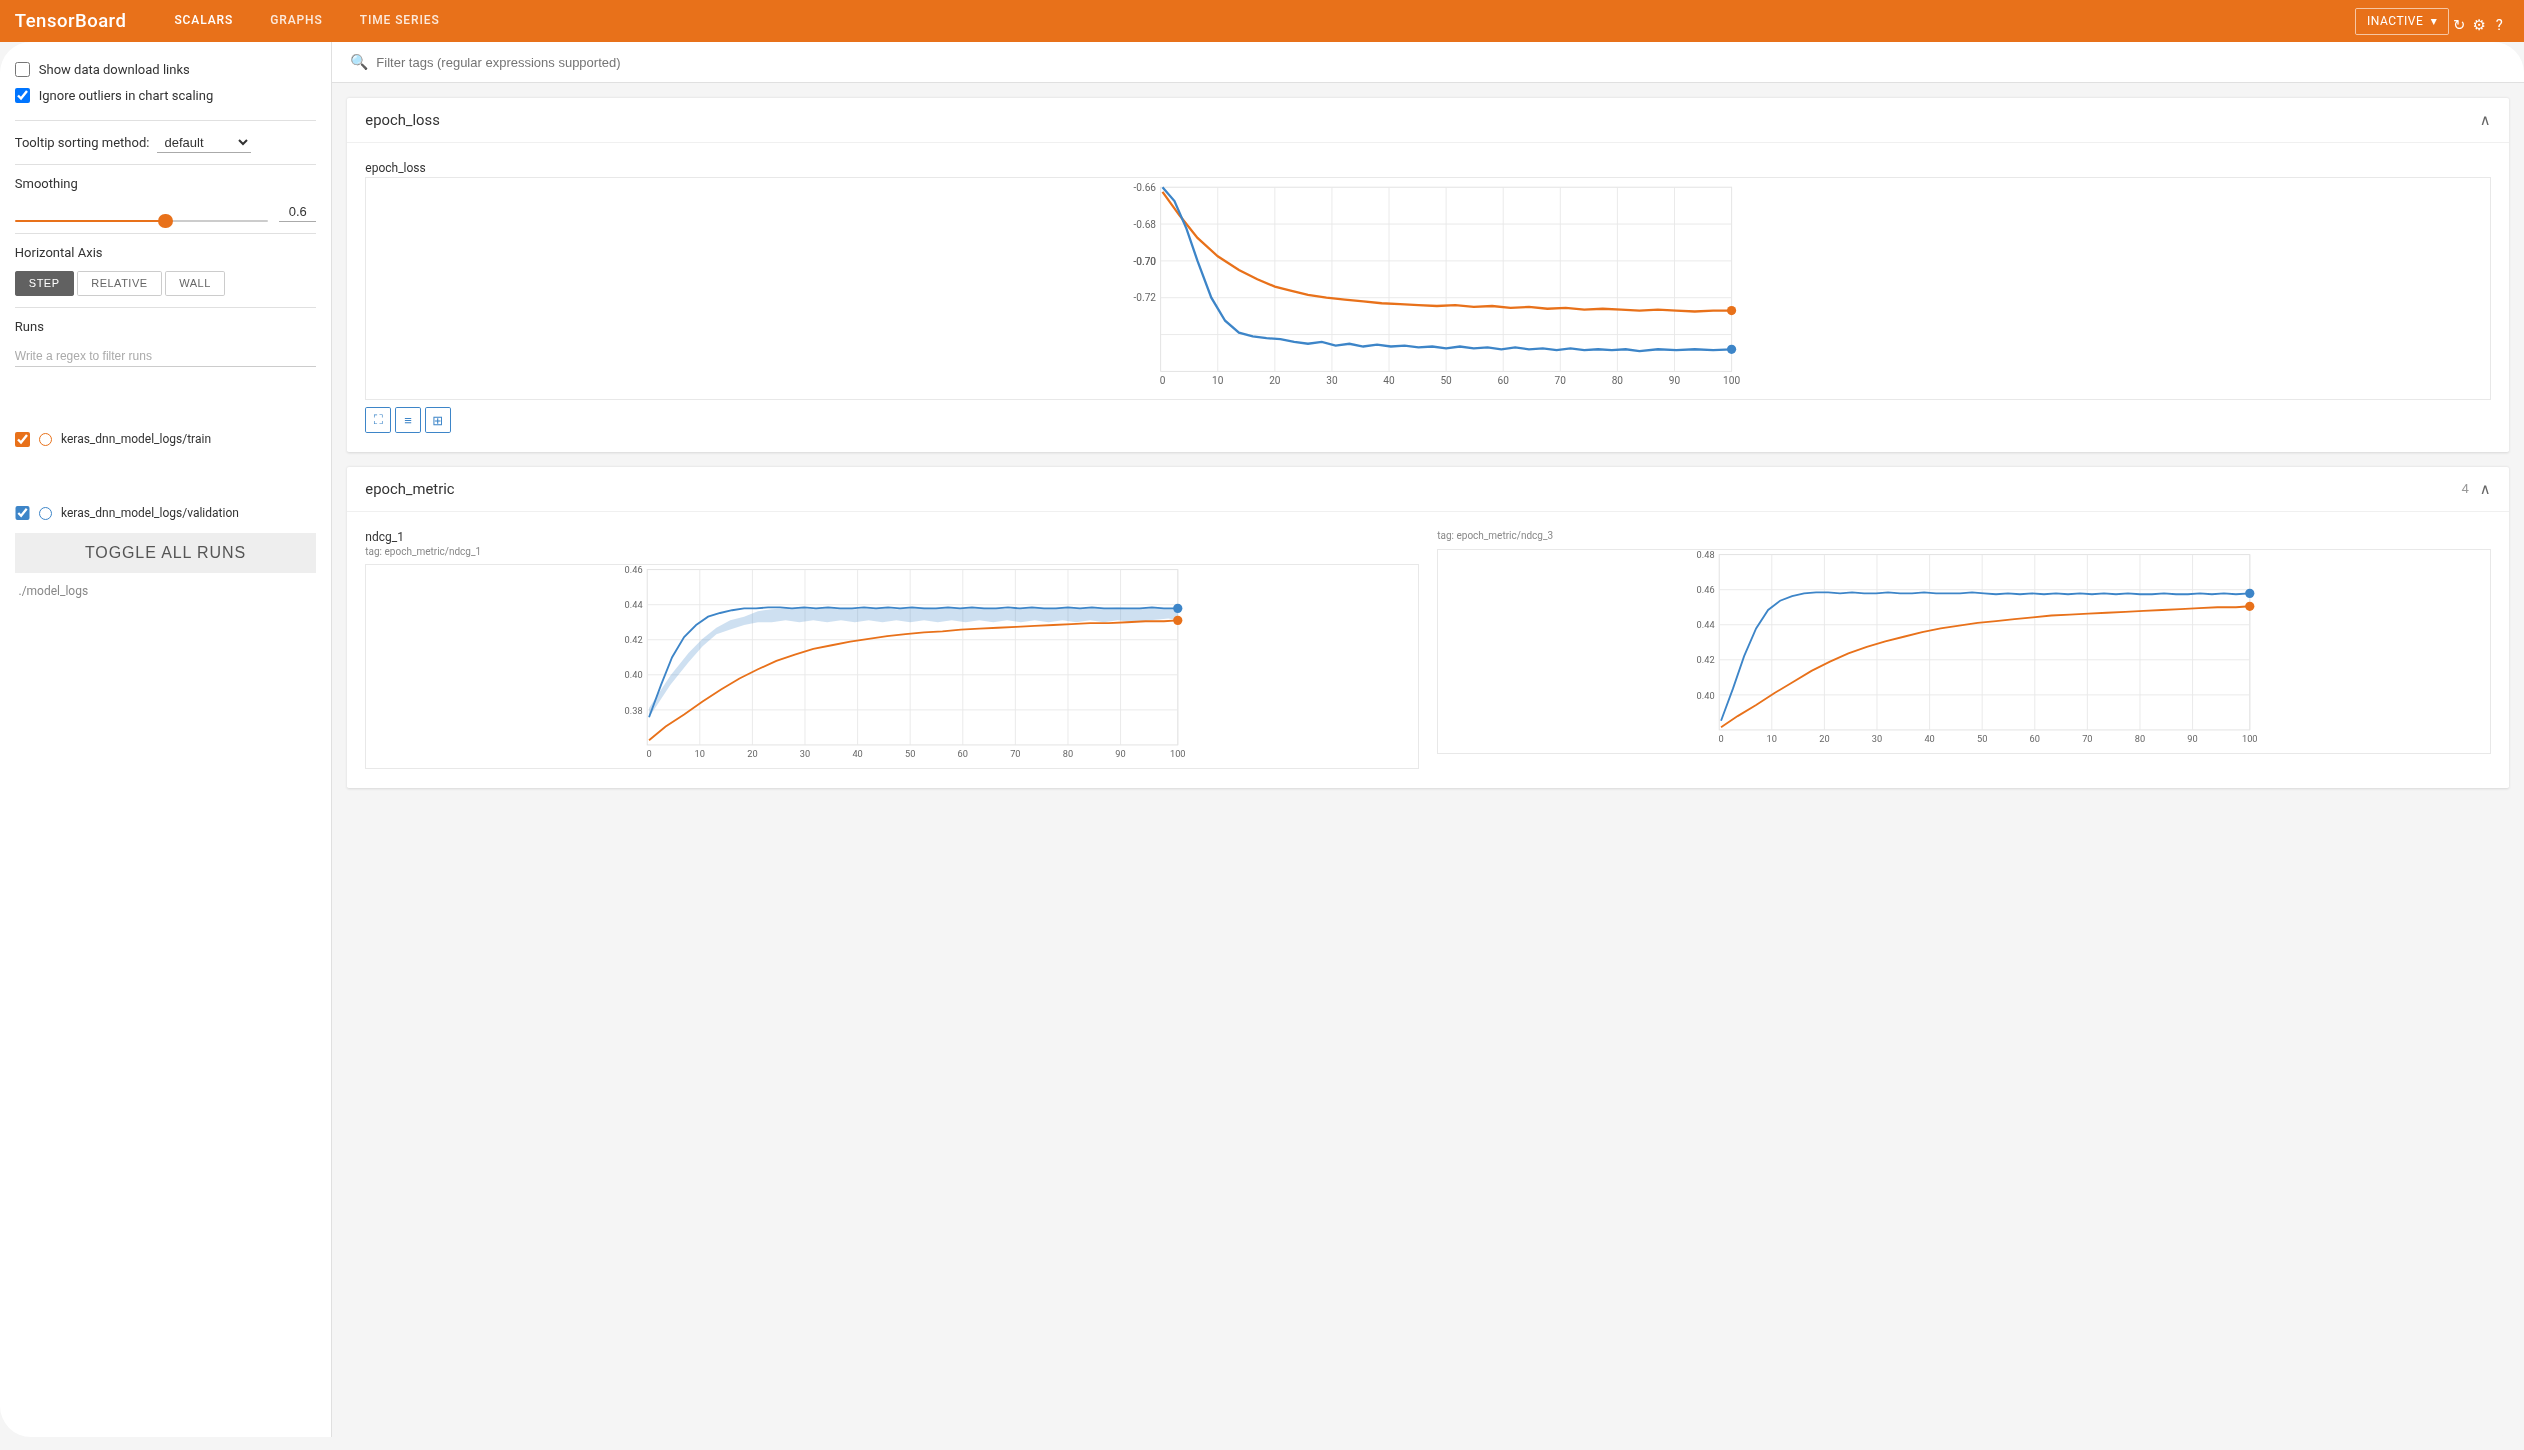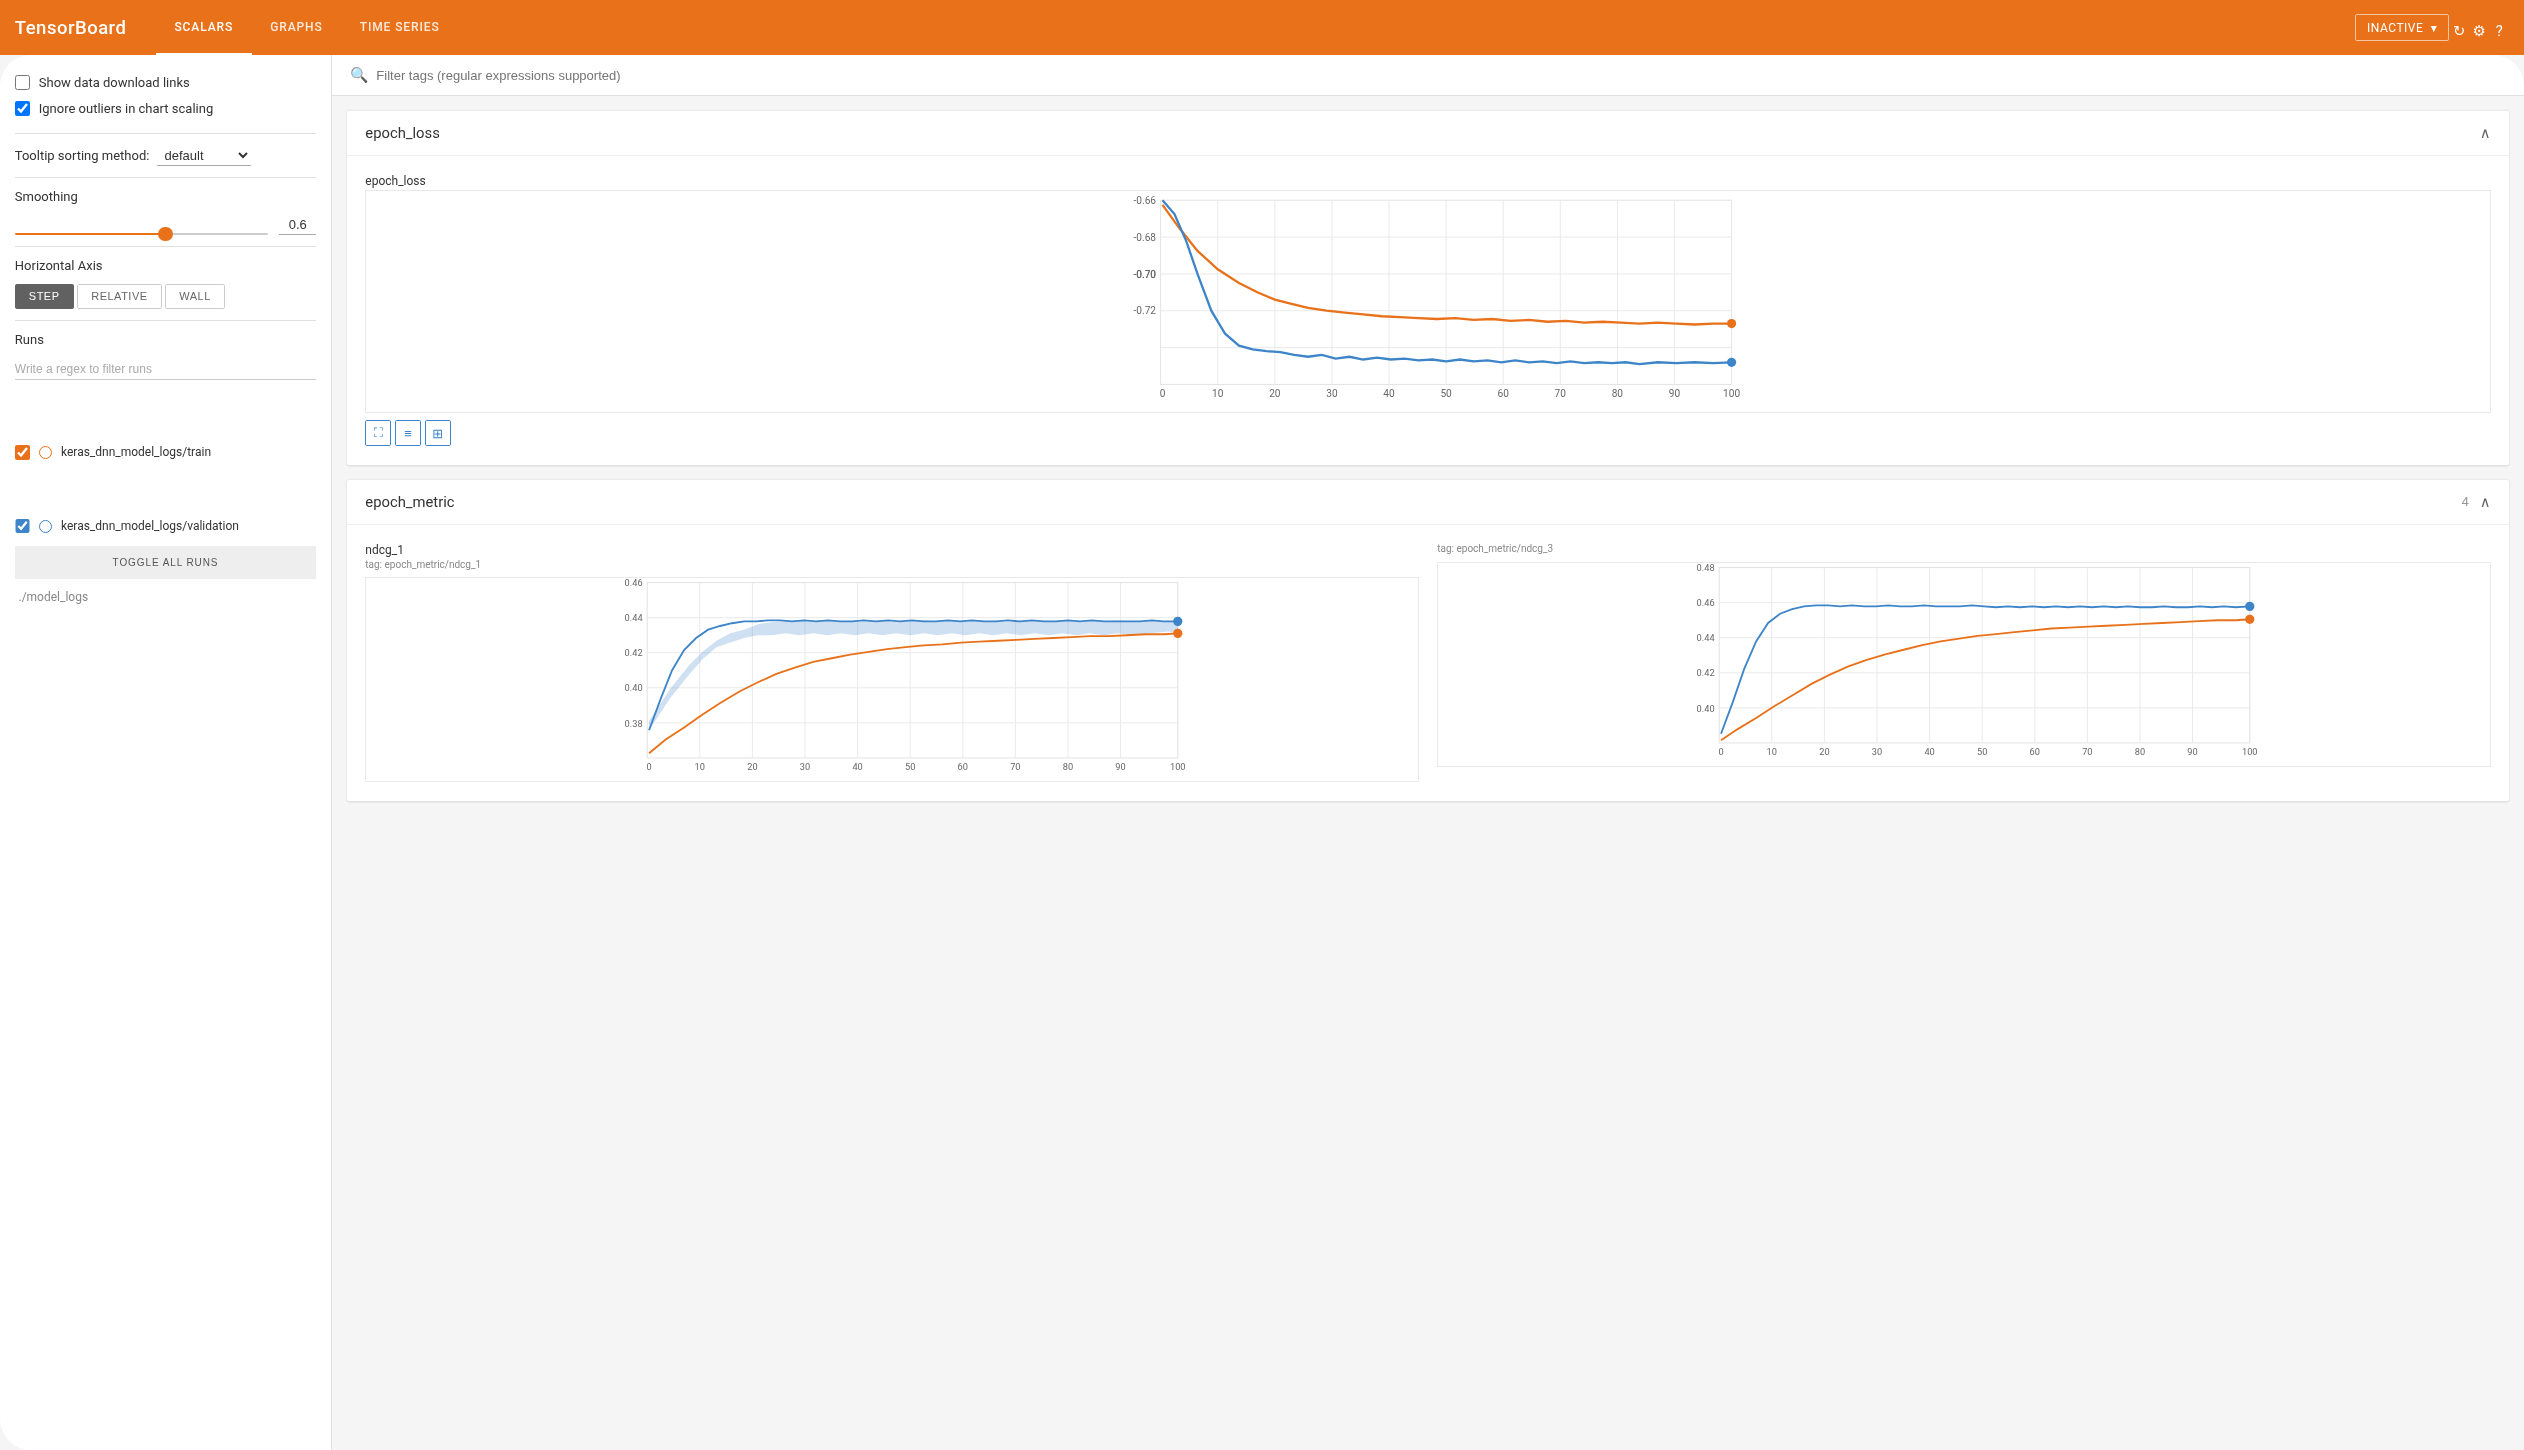--- a/index.html
+++ b/index.html
@@ -1,21 +1,21 @@
 <!DOCTYPE html>
 <html style="font-size:14.8px"><head>
   <meta charset="utf-8">
   <style>
     * { box-sizing: border-box; margin: 0; padding: 0; }
     body { font-family: 'Roboto', Arial, sans-serif; font-size: 12px; background: #f5f5f5; color: #333; }
 
     
     .header {
       background: #E8711A;
-      height: 55px;
+      height: 42px;
       display: flex;
       align-items: center;
       padding: 0 14.8px;
       color: white;
     }
     .header-logo {
       font-size: 18.5px;
       font-weight: 500;
       color: white;
       margin-right: 29.5px;
@@ -229,21 +229,21 @@
     .run-label {
       font-size: 12px;
       color: #333;
     }
     .toggle-all-btn {
       width: 100%;
       margin-top: 7.4px;
       padding: 11px;
       background: #eeeeee;
       border: none;
-      font-size: 10px;
+      font-size: 16px;
       font-weight: 500;
       letter-spacing: 0.9px;
       color: #555;
       cursor: pointer;
       text-align: center;
     }
     .model-logs-path {
       font-size: 12px;
       color: #888;
       margin-top: 11px;

